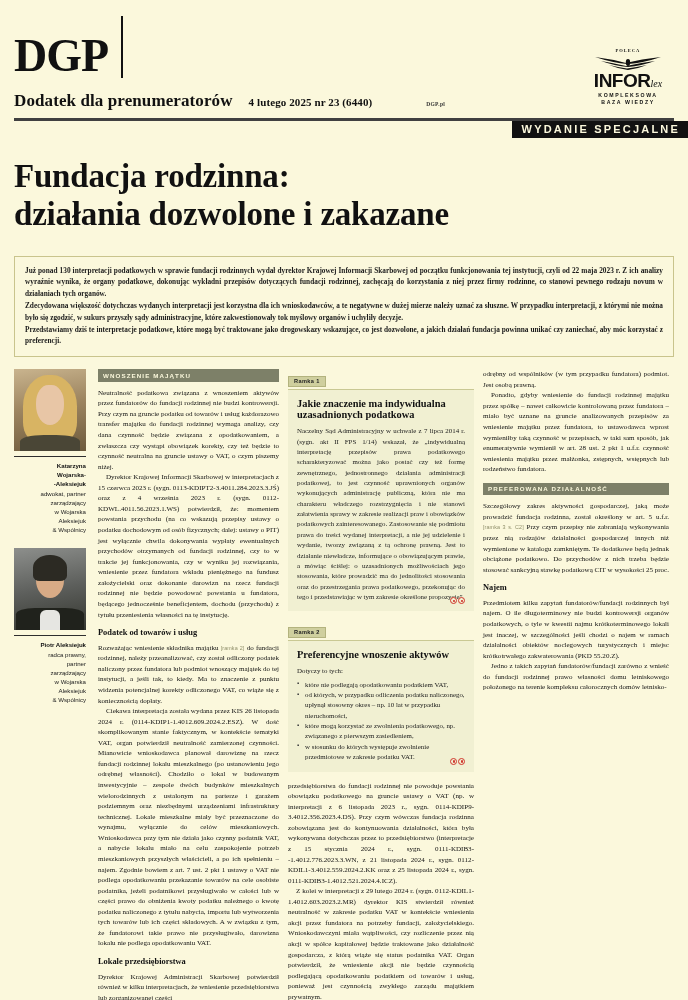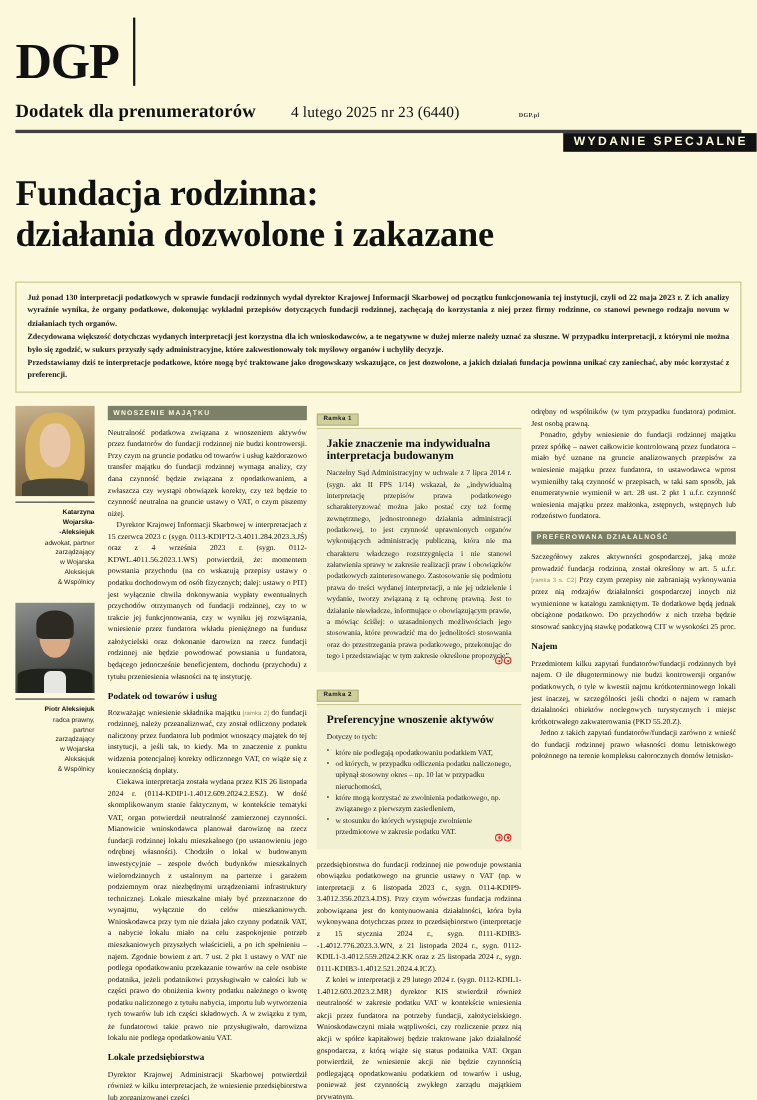--- a/index.html
+++ b/index.html
@@ -43,22 +43,22 @@
   .sub-row {
     display: flex; align-items: baseline;
     margin-top: 13px;
   }
   .subtitle {
     font-family: "Liberation Serif", serif;
     font-size: 17px; font-weight: bold;
     color: #111; letter-spacing: 0.1px;
   }
   .issue {
-    font-size: 14px; font-weight: normal;
-    color: #111; margin-left: 32px;
+    font-size: 11px; font-weight: bold;
+    color: #111; margin-left: 16px;
     letter-spacing: 0.1px;
   }
   .dgppl {
     font-size: 5.5px; font-weight: bold; color: #333;
     margin-left: 54px; letter-spacing: .3px;
   }
 
   
   .infor-block {
     position: absolute; right: 0; top: 48px;
@@ -267,20 +267,36 @@
     <div class="logo-row">
       <div class="dgp">DGP</div>
       <div class="vbar"></div>
     </div>
     <div class="sub-row">
       <div class="subtitle">Dodatek dla prenumeratorów</div>
       <div class="issue">4 lutego 2025 nr 23 (6440)</div>
       <div class="dgppl">DGP.pl</div>
     </div>
 
+    <div class="infor-block">
+      <div class="poleca">POLECA</div>
+      <div class="wing-wrap">
+        <svg class="wing" width="70" height="16" viewBox="0 0 70 16">
+          <path d="M2 2 Q18 4 33 8 Q48 4 68 2 Q50 8 35 9 Q20 8 2 2 Z" fill="#111"></path>
+          <path d="M8 6 Q20 8 33 11 Q46 8 62 6 Q48 11 35 12 Q22 11 8 6 Z" fill="#111"></path>
+          <path d="M16 10 Q25 12 34 13.5 Q43 12 54 10 Q44 14 35 15 Q26 14 16 10 Z" fill="#111"></path>
+          <ellipse cx="35" cy="7.5" rx="2.2" ry="3.4" fill="#111"></ellipse>
+        </svg>
+      </div>
+      <div class="infor-word"><span>INFOR</span><span class="lex">lex</span></div>
+      <div class="infor-tag">
+        <div>KOMPLEKSOWA</div>
+        <div>BAZA WIEDZY</div>
+      </div>
+    </div>
 
     <div class="rule">
       <div class="special">WYDANIE SPECJALNE</div>
     </div>
   </div>
 
   <div class="headline">
     <div>Fundacja rodzinna:</div>
     <div>działania dozwolone i zakazane</div>
   </div>
@@ -347,21 +363,21 @@
         <p>Ciekawa interpretacja została wydana przez KIS 26 listopada 2024 r. (0114-KDIP1-1.4012.609.2024.2.ESZ). W dość skomplikowanym stanie faktycznym, w kontekście tematyki VAT, organ potwierdził neutralność zamierzonej czynności. Mianowicie wnioskodawca planował darowiznę na rzecz fundacji rodzinnej lokalu mieszkalnego (po ustanowieniu jego odrębnej własności). Chodziło o lokal w budowanym inwestycyjnie – zespole dwóch budynków mieszkalnych wielorodzinnych z ustalonym na parterze i garażem podziemnym oraz niezbędnymi urządzeniami infrastruktury technicznej. Lokale mieszkalne miały być przeznaczone do wynajmu, wyłącznie do celów mieszkaniowych. Wnioskodawca przy tym nie działa jako czynny podatnik VAT, a nabycie lokalu miało na celu zaspokojenie potrzeb mieszkaniowych przyszłych właścicieli, a po ich spełnieniu – najem. Zgodnie bowiem z art. 7 ust. 2 pkt 1 ustawy o VAT nie podlega opodatkowaniu przekazanie towarów na cele osobiste podatnika, jeżeli podatnikowi przysługiwało w całości lub w części prawo do obniżenia kwoty podatku należnego o kwotę podatku naliczonego z tytułu nabycia, importu lub wytworzenia tych towarów lub ich części składowych. A w związku z tym, że fundatorowi takie prawo nie przysługiwało, darowizna lokalu nie podlega opodatkowaniu VAT.</p>
         <div class="subhead">Lokale przedsiębiorstwa</div>
         <p class="noind">Dyrektor Krajowej Administracji Skarbowej potwierdził również w kilku interpretacjach, że wniesienie przedsiębiorstwa lub zorganizowanej części</p>
       </div>
     </div>
 
     <div class="col-r1">
       <div class="ramka-wrap">
         <div class="ramka-tag">Ramka 1</div>
         <div class="ramka">
-          <h3>Jakie znaczenie ma indywidualna interpretacja budowanym</h3>
+          <h3>Jakie znaczenie ma indywidualna uzasadnionych podatkowa</h3>
           <div class="rtext">Naczelny Sąd Administracyjny w uchwale z 7 lipca 2014 r. (sygn. akt II FPS 1/14) wskazał, że „indywidualną interpretację przepisów prawa podatkowego scharakteryzować można jako postać czy też formę zewnętrznego, jednostronnego działania administracji podatkowej, to jest czynność uprawnionych organów wykonujących administrację publiczną, która nie ma charakteru władczego rozstrzygnięcia i nie stanowi załatwienia sprawy w zakresie realizacji praw i obowiązków podatkowych zainteresowanego. Zastosowanie się podmiotu prawa do treści wydanej interpretacji, a nie jej udzielenie i wydanie, tworzy związaną z tą ochronę prawną. Jest to działanie niewładcze, informujące o obowiązującym prawie, a mówiąc ściślej: o uzasadnionych możliwościach jego stosowania, które prowadzić ma do jednolitości stosowania oraz do przestrzegania prawa podatkowego, przekonując do tego i przedstawiając w tym zakresie określone propozycje”.</div>
           <div class="eyes">
             <div class="eye"></div>
               <div class="eye"></div>
           </div>
         </div>
       </div>
 
       <div class="ramka-wrap">
         <div class="ramka-tag">Ramka 2</div>

